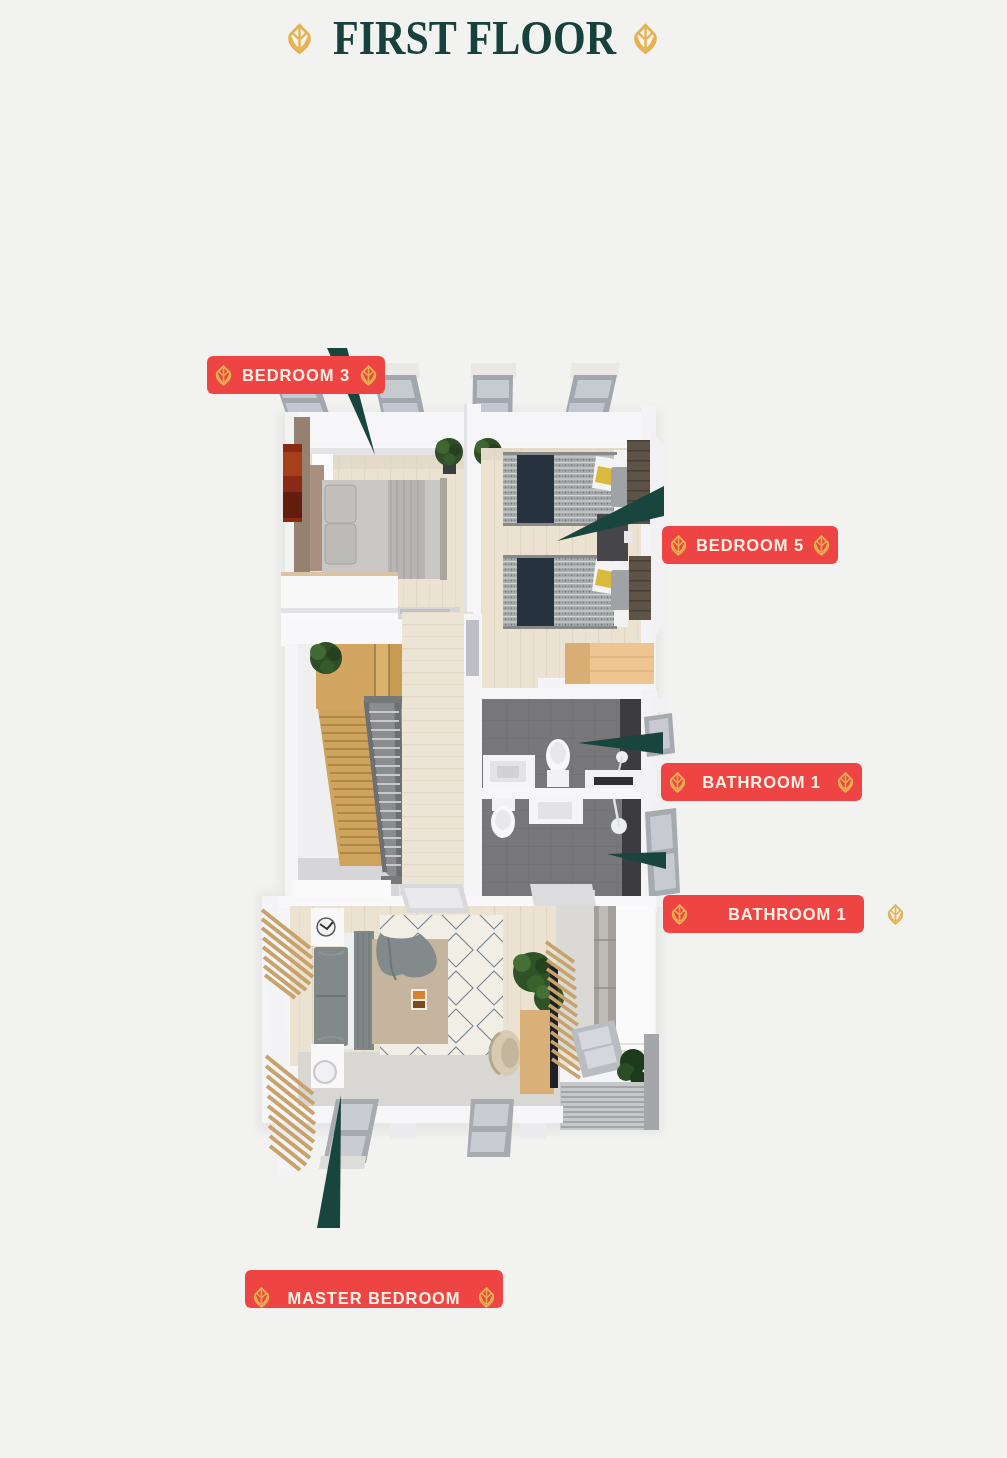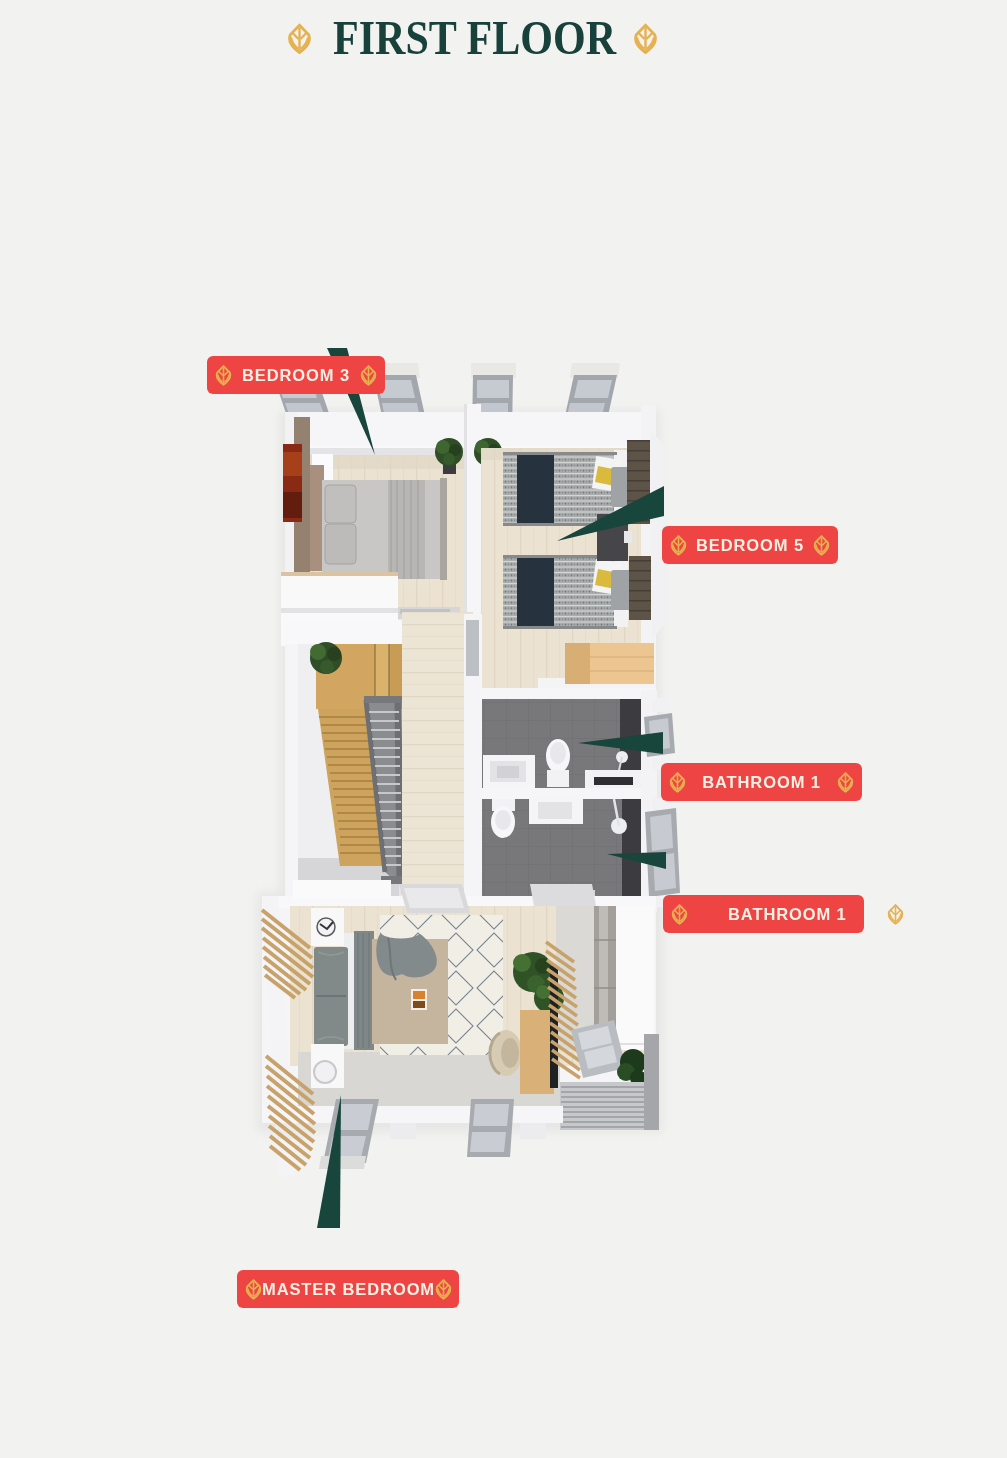--- a/index.html
+++ b/index.html
@@ -500,21 +500,21 @@
 <div class="label" style="left:663px;top:851px;width:201px;gap:40px;">
   <svg width="17" height="21" viewBox="0 0 100 120">
       <use href="#leaf"></use>
     </svg>
   <span>BATHROOM 1</span>
   <svg width="17" height="21" viewBox="0 0 100 120">
       <use href="#leaf"></use>
     </svg>
 </div>
 
-<div class="label" style="left:237px;top:1226px;width:222px;">
+<div class="label" style="left:245px;top:1226px;width:258px;align-items:flex-end;">
   <svg width="17" height="21" viewBox="0 0 100 120">
       <use href="#leaf"></use>
     </svg>
   <span>MASTER BEDROOM</span>
   <svg width="17" height="21" viewBox="0 0 100 120">
       <use href="#leaf"></use>
     </svg>
 </div>
 
 </body></html>

